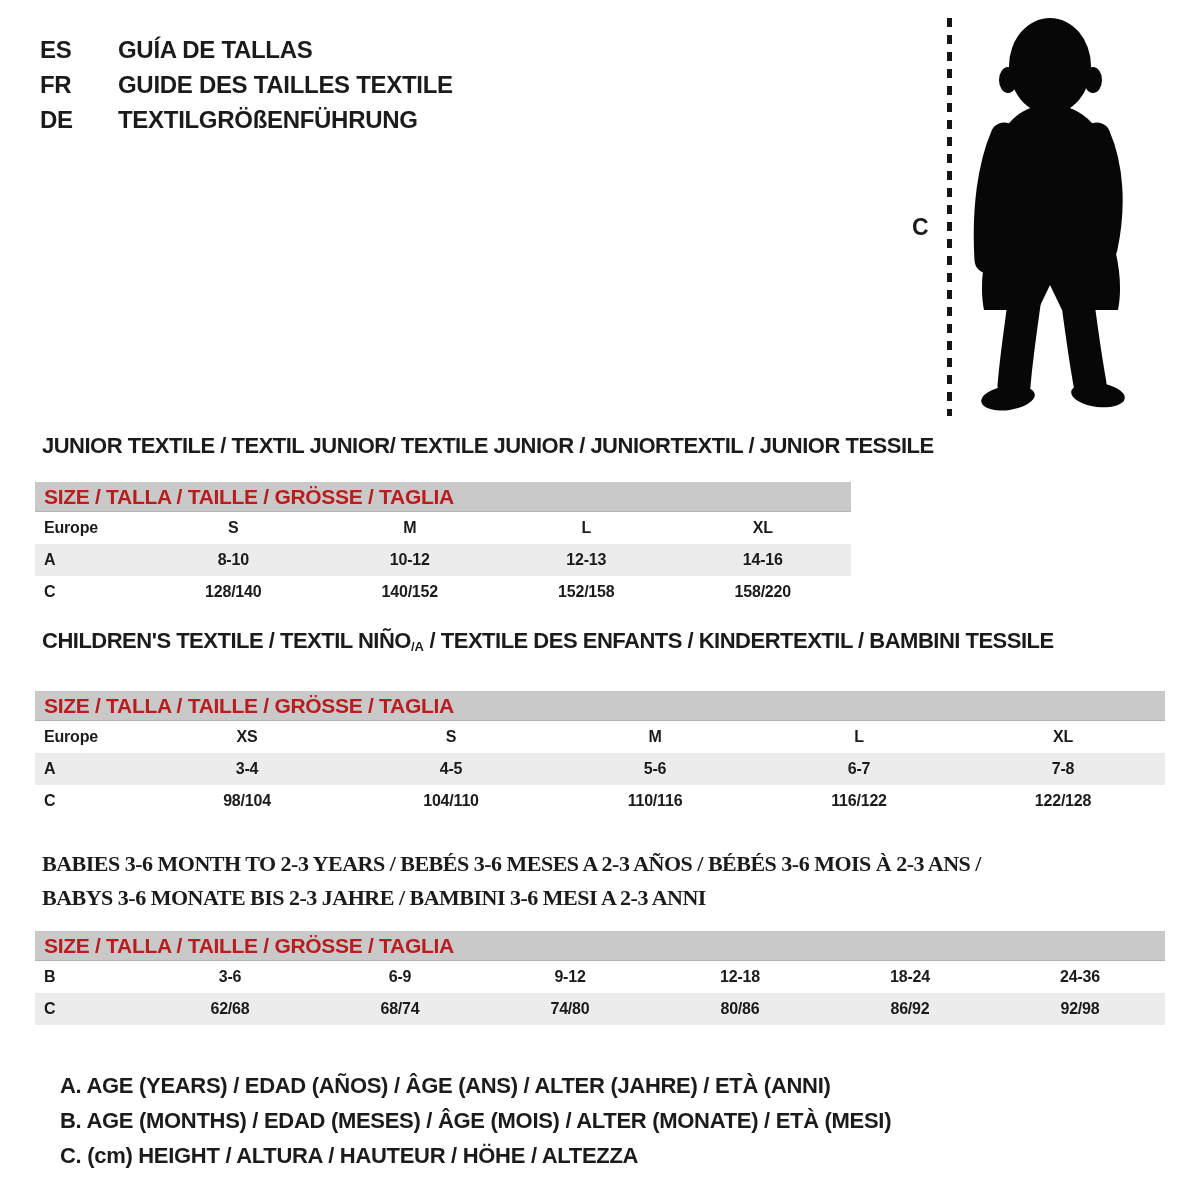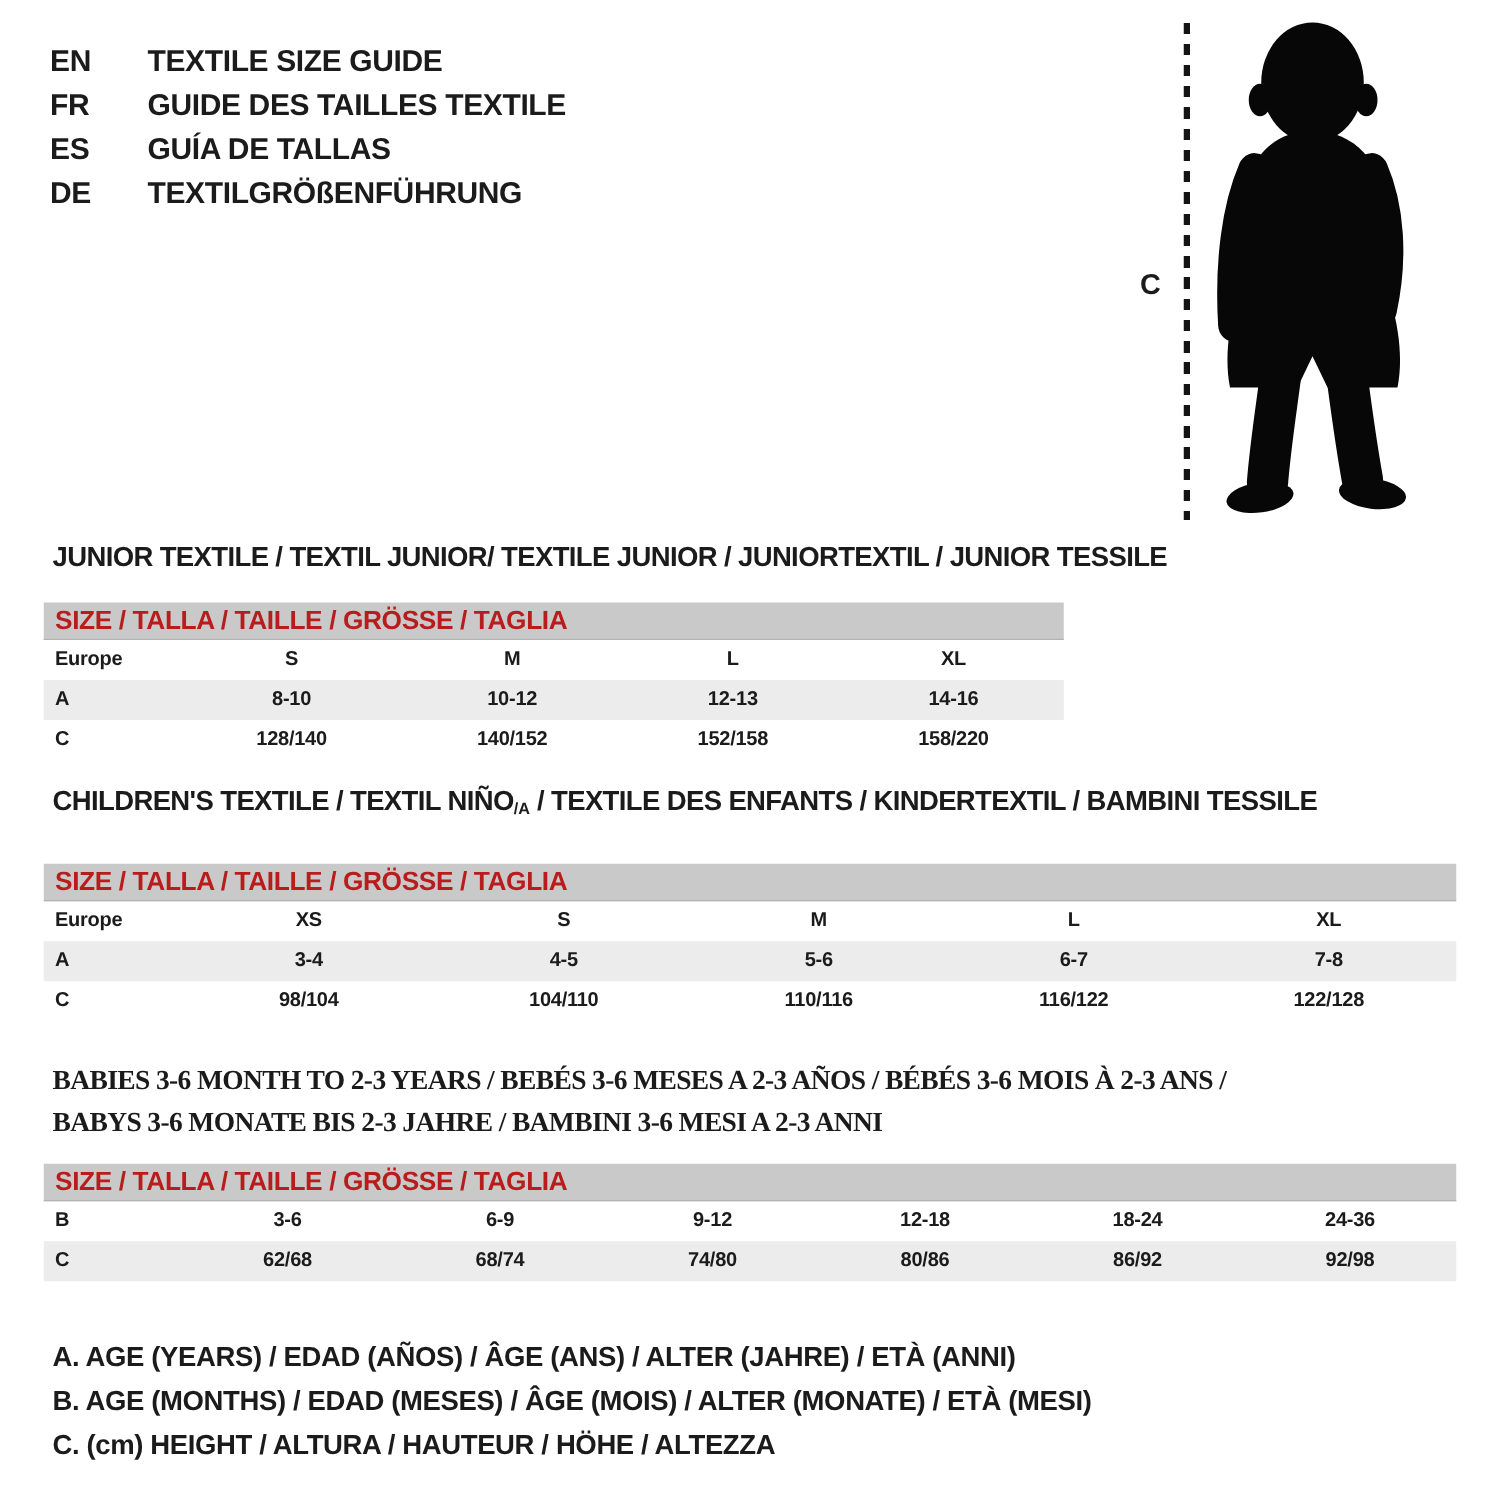--- a/index.html
+++ b/index.html
@@ -44,38 +44,34 @@
     background: #c9c9c9; border-bottom: 1px solid #b3b3b3;
     color: #b91c1c; font-size: 21px; letter-spacing: -0.3px;
     padding-left: 9px;
   }
   .trow { display: flex; height: 32px; line-height: 32px; font-size: 16px; letter-spacing: -0.2px; }
   .trow.shaded { background: #ececec; }
   .tlabel { width: 110px; padding-left: 9px; box-sizing: border-box; }
   .tcell { flex: 1; text-align: center; }
 
   
-  .legend { left: 42px; top: 1068px; }
+  .legend { left: 60px; top: 1068px; }
   .legend-line { height: 35px; line-height: 35px; font-size: 22px; letter-spacing: -0.3px; white-space: nowrap; }
 </style>
 </head>
 <body>
 
 <div class="abs lang-block">
   <div class="lang-row">
-    <span class="lang-code">EN</span>
-    <span class="lang-label">TEXTILE SIZE GUIDE</span>
+    <span class="lang-code">ES</span>
+    <span class="lang-label">GUÍA DE TALLAS</span>
   </div>
   <div class="lang-row">
     <span class="lang-code">FR</span>
     <span class="lang-label">GUIDE DES TAILLES TEXTILE</span>
-  </div>
-  <div class="lang-row">
-    <span class="lang-code">ES</span>
-    <span class="lang-label">GUÍA DE TALLAS</span>
   </div>
   <div class="lang-row">
     <span class="lang-code">DE</span>
     <span class="lang-label">TEXTILGRÖßENFÜHRUNG</span>
   </div>
 </div>
 
 <div class="abs dash-line"></div>
 <span class="abs c-label">C</span>
 <svg class="abs silhouette" width="178" height="406" viewBox="0 0 178 406">

